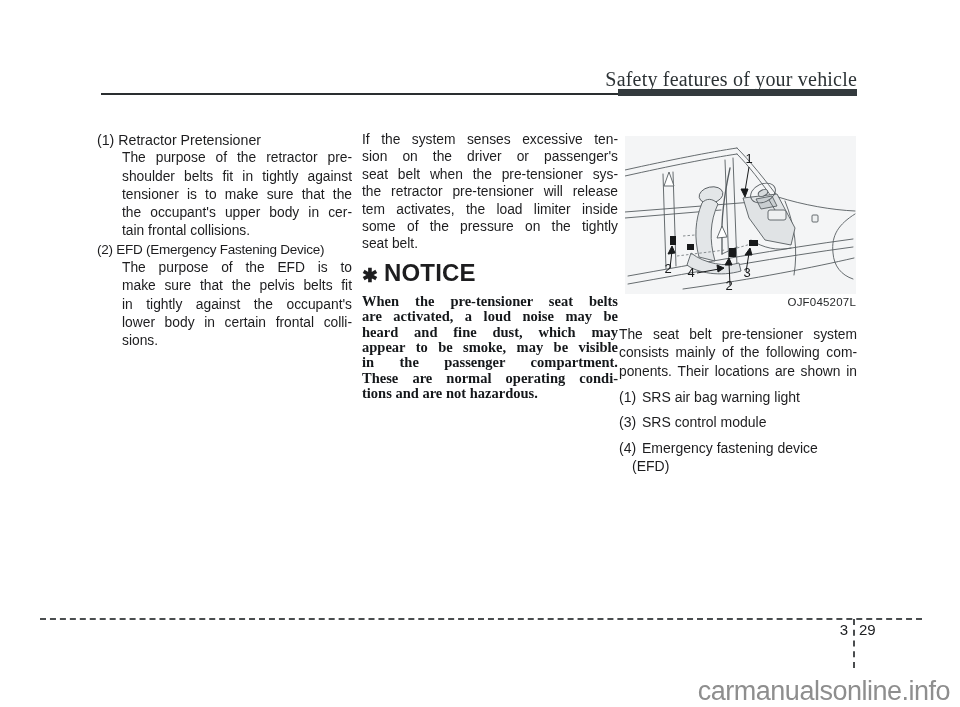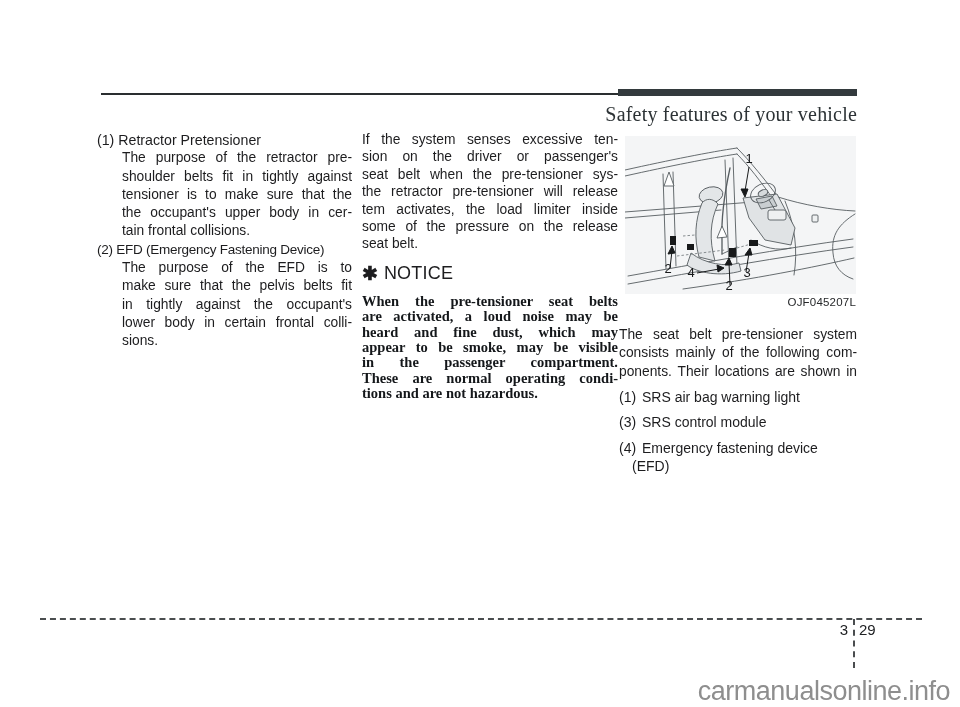--- a/index.html
+++ b/index.html
@@ -2,41 +2,41 @@
 <html><head>
 <meta charset="utf-8">
 <style>
   html,body{margin:0;padding:0;}
   body{background:#ffffff;width:960px;height:707px;position:relative;overflow:hidden;
        font-family:"Liberation Sans", sans-serif;color:#1d1d1f;}
   .abs{position:absolute;}
 
   
   .header-title{top:68px;right:103px;font-family:"Liberation Serif", serif;
-    font-size:20px;color:#2c3235;letter-spacing:0.2px;margin-top:35px;}
+    font-size:20px;color:#2c3235;letter-spacing:0.2px;}
   .header-thinline{top:93px;left:101px;width:756px;height:2px;background:#2a2e30;}
   .header-bar{top:89px;left:618px;width:239px;height:7px;background:#333a3d;}
 
   
   .col{line-height:18.3px;font-size:13.8px;}
   .left-col{top:131px;left:97px;width:256px;}
   .mid-col{top:131px;left:362px;width:256px;}
   .right-col-text{top:326px;left:619px;width:238px;}
 
   .item-label{font-size:14.2px;line-height:18.3px;white-space:nowrap;}
   .item-label.condensed{font-size:13.5px;letter-spacing:-0.25px;}
   .item-body{margin-left:25px;width:230px;}
 
   .jline{text-align:justify;text-align-last:justify;white-space:nowrap;}
   .jlast{text-align-last:left;}
 
   .mid-par{line-height:17.4px;}
   .notice-head{margin-top:11px;margin-bottom:8px;height:22px;}
   .notice-star{font-size:19px;font-weight:bold;vertical-align:-1px;}
-  .notice-word{font-size:18px;font-weight:normal;margin-left:6px;letter-spacing:0.2px;}
+  .notice-word{font-size:24px;font-weight:bold;margin-left:6px;letter-spacing:0.2px;}
   .notice-body{font-family:Liberation Serif, serif;font-weight:bold;
     font-size:14.5px;line-height:15.4px;color:#14171a;}
 
   
   .figure-box{top:136px;left:625px;width:231px;height:158px;background:#f4f5f6;}
   .figure-box svg{display:block;width:231px;height:158px;}
   .figure-caption{top:296px;left:625px;width:231px;text-align:right;
     font-size:11.5px;color:#26282a;letter-spacing:0.2px;}
 
   .rlist{margin-top:1px;}
@@ -81,21 +81,21 @@
     </div>
 </div>
 
 <div class="abs col mid-col">
   <div class="mid-par">
       <div class="jline">If the system senses excessive ten-</div>
       <div class="jline">sion on the driver or passenger's</div>
       <div class="jline">seat belt when the pre-tensioner sys-</div>
       <div class="jline">the retractor pre-tensioner will release</div>
       <div class="jline">tem activates, the load limiter inside</div>
-      <div class="jline">some of the pressure on the release</div>
+      <div class="jline">some of the pressure on the tightly</div>
       <div class="jline jlast">seat belt.</div>
     </div>
   <div class="notice-head">
     <span class="notice-star">✱</span><span class="notice-word">NOTICE</span>
   </div>
   <div class="notice-body">
       <div class="jline">When the pre-tensioner seat belts</div>
       <div class="jline">are activated, a loud noise may be</div>
       <div class="jline">heard and fine dust, which may</div>
       <div class="jline">appear to be smoke, may be visible</div>

